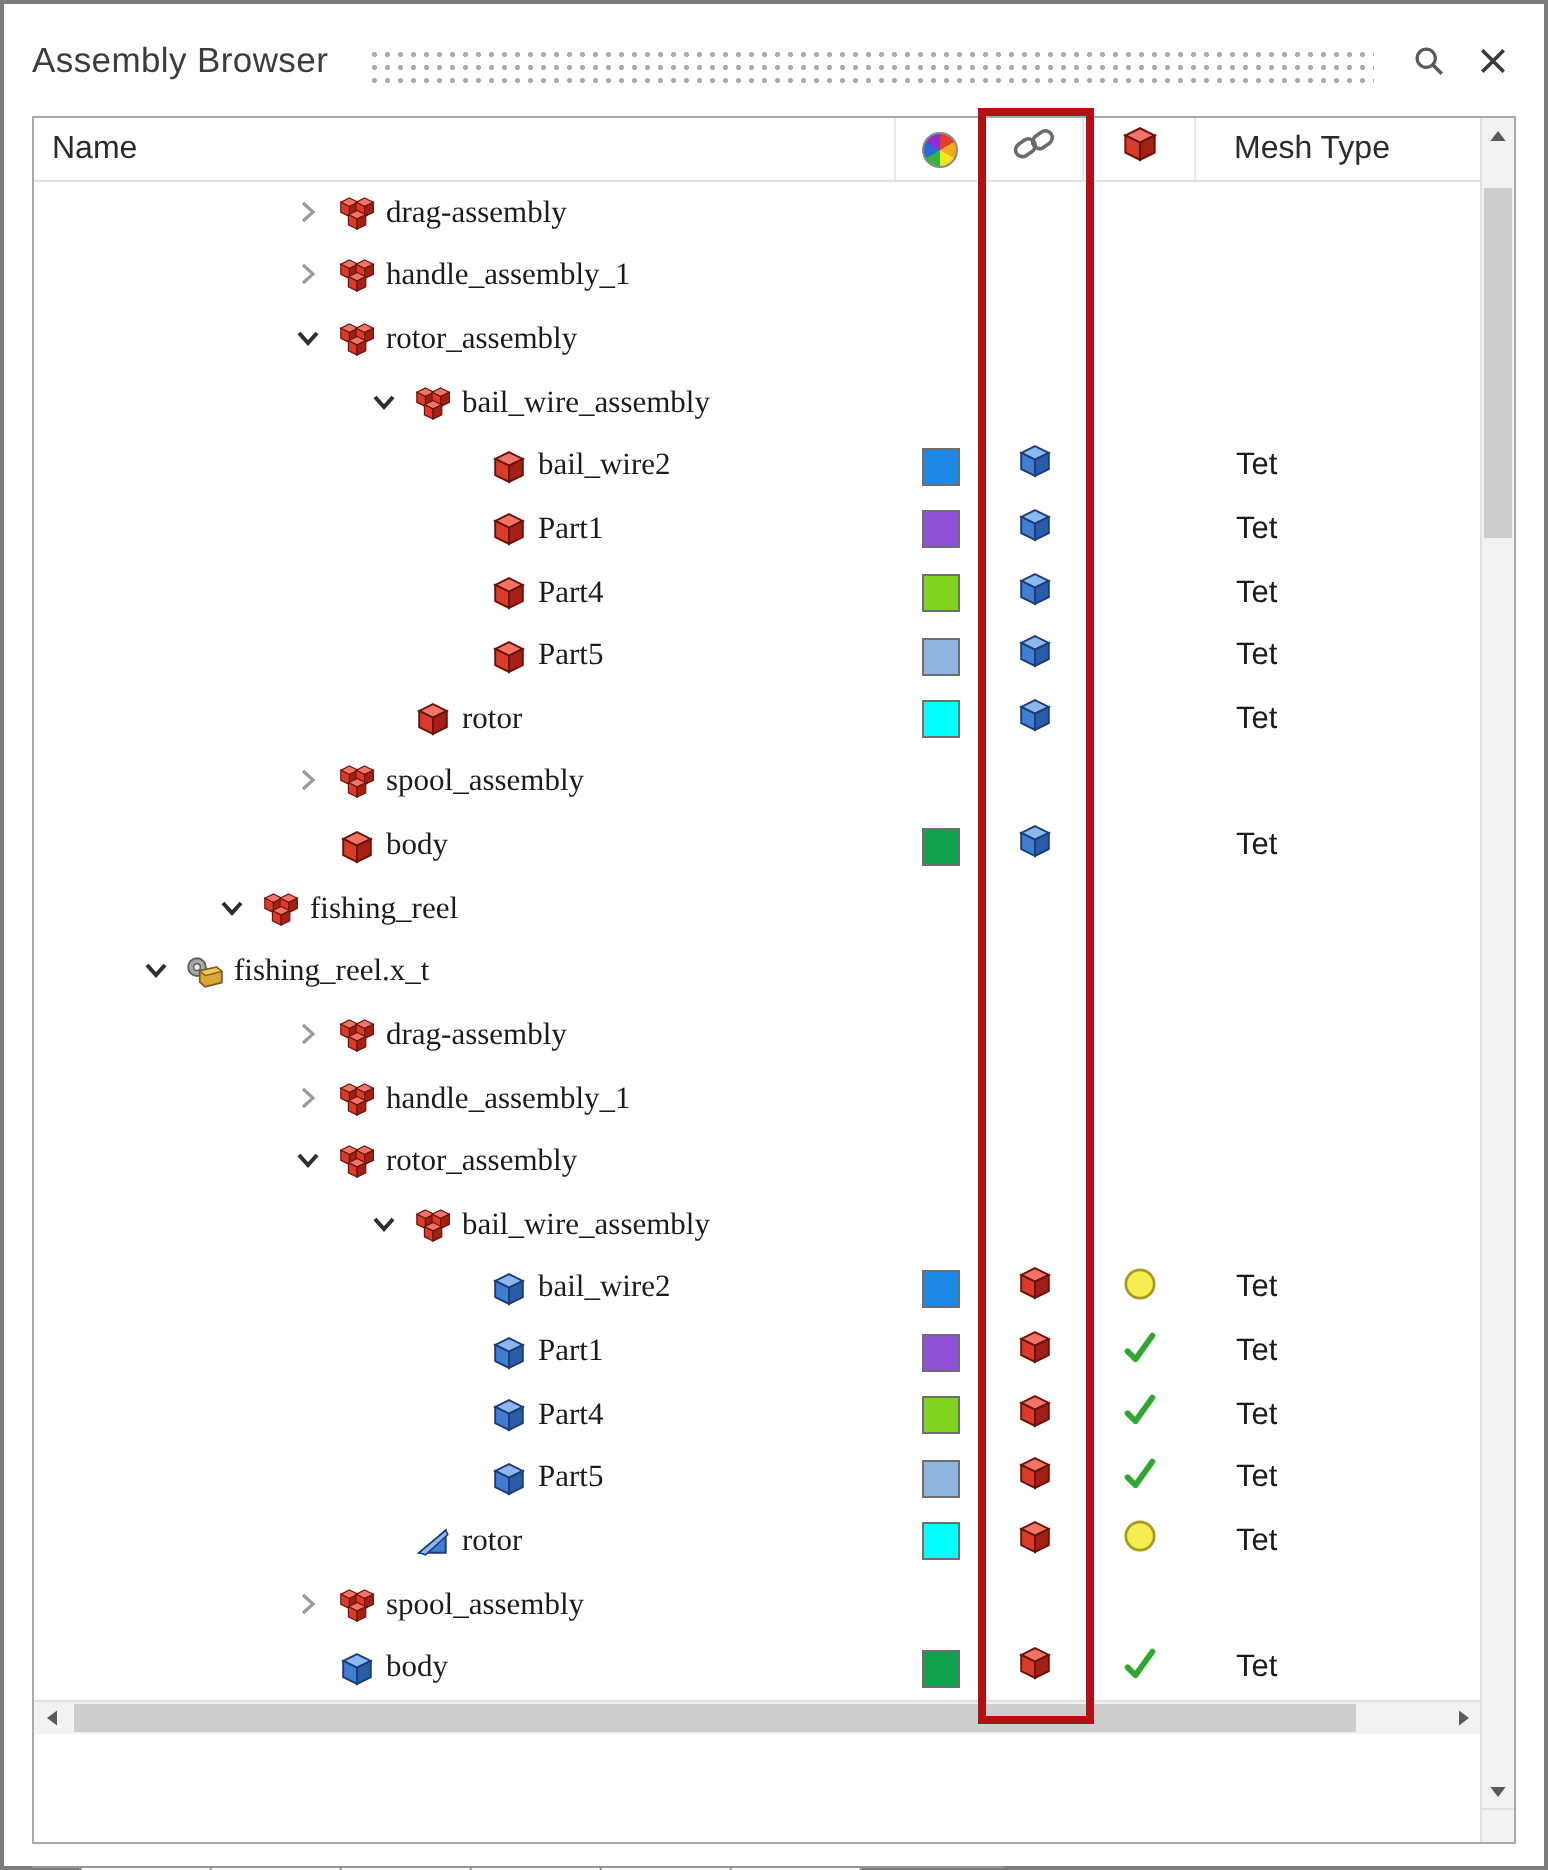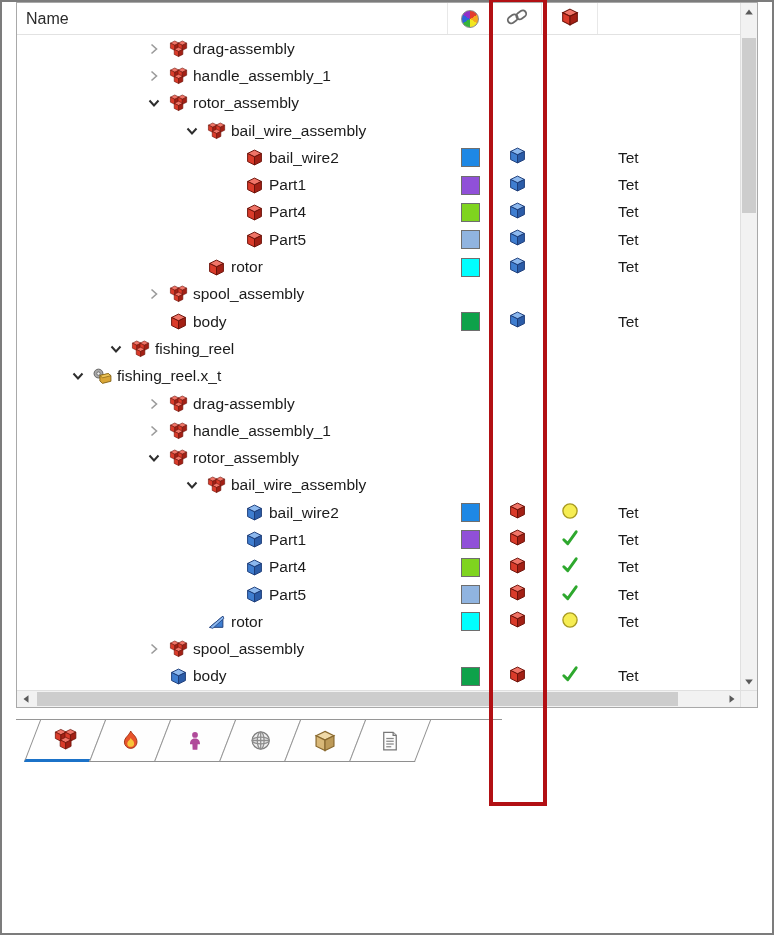--- a/index.html
+++ b/index.html
@@ -11,34 +11,34 @@
   
   .titlebar { height: 56px; flex: none; display: flex; align-items: center; padding: 0 15px 0 14px; }
   .title { font-size: 17.5px; color: #3C3C3C; white-space: nowrap; letter-spacing: .2px; }
   .grip { flex: 1; height: 19px; margin: 4px 16px 0 20px;
           background-image: radial-gradient(circle, #ACACAC 1.15px, rgba(0,0,0,0) 1.3px);
           background-size: 6.5px 6.5px; background-position: 0 1px; cursor: move; }
   .tb-icon { width: 22px; height: 22px; display: flex; align-items: center; justify-content: center; cursor: pointer; }
   .tb-close { margin-left: 10px; }
 
   
-  .panel { position: relative; margin: 0 14px; height: 706px; border: 1px solid #A9A9A9; background: #FFF; display: flex; flex: none; }
+  .panel { position: relative; margin: 0 14px; height: 864px; border: 1px solid #A9A9A9; background: #FFF; display: flex; flex: none; }
   .content { width: 723px; flex: none; display: flex; flex-direction: column; }
 
   .header { height: 32px; flex: none; display: flex; align-items: stretch; border-bottom: 1px solid #E2E2E2; background: #FFF; }
   .hcell { display: flex; align-items: center; border-right: 1px solid #E8E8E8; }
   .h-name   { width: 431px; padding-left: 9px; font-size: 16px; color: #2B2B2B; }
   .h-swatch { width: 44px;  justify-content: center; }
   .h-link   { width: 50px;  justify-content: center; }
   .h-status { width: 56px;  justify-content: center; }
   .h-mesh   { width: 142px; padding-left: 19px; font-size: 16px; color: #2B2B2B; border-right: none; }
 
   .rows { height: 759px; display: flex; flex-direction: column; overflow: hidden; }
   .trow { flex: 1; display: flex; align-items: center; font-size: 15.5px; color: #1B1B1B; }
-  .c-name { width: 431px; flex: none; display: flex; align-items: center; white-space: nowrap; overflow: hidden; }
+  .c-name { width: 431px; flex: none; display: flex; white-space: nowrap; overflow: hidden; font-family: Liberation Serif, serif; }
   .expander { width: 25px; height: 100%; flex: none; display: flex; align-items: center; justify-content: center; }
   .ticon { width: 24px; flex: none; display: flex; align-items: center; justify-content: center; margin-right: 3px; }
   .c-swatch { width: 44px; flex: none; display: flex; justify-content: center; }
   .c-link   { width: 50px; flex: none; display: flex; justify-content: center; }
   .c-status { width: 56px; flex: none; display: flex; justify-content: center; }
   .c-mesh   { width: 142px; flex: none; padding-left: 20px; }
   .swatch { width: 19px; height: 19px; border: 1px solid #6E6E6E; display: inline-block; }
   .wheel { display: inline-block; width: 18px; height: 18px; border-radius: 50%; border: 1px solid #8A8A8A;
            background: conic-gradient(#E33B2E 0 60deg, #F5A91F 60deg 120deg, #F2E71F 120deg 180deg,
                                       #35B43A 180deg 240deg, #2D66D9 240deg 300deg, #9130C9 300deg 360deg); }
@@ -65,20 +65,35 @@
          transform: skewX(-21deg); display: flex; align-items: center; justify-content: center;
          margin-right: -1px; cursor: pointer; }
   .tab.active { border-bottom: 3px solid var(--accent, #1B72C8); }
   .tab > span { transform: skewX(21deg); display: flex; align-items: center; justify-content: center; }
 </style>
 </head>
 <body>
 
 <div class="window">
 
+  <div class="titlebar">
+    <span class="title">Assembly Browser</span>
+    <div class="grip"></div>
+    <span class="tb-icon">
+        <svg width="17" height="17" viewBox="0 0 16 16">
+          <circle cx="6.7" cy="6.7" r="4.3" fill="none" stroke="#5A5A5A" stroke-width="1.5"></circle>
+          <line x1="10" y1="10" x2="14" y2="14" stroke="#5A5A5A" stroke-width="1.7"></line>
+        </svg>
+      </span>
+    <span class="tb-icon tb-close">
+        <svg width="15" height="15" viewBox="0 0 14 14">
+          <path d="M2 2 L12 12 M12 2 L2 12" stroke="#3A3A3A" stroke-width="1.7"></path>
+        </svg>
+      </span>
+  </div>
 
   <div class="panel">
     <div class="content">
 
       <div class="header">
         <div class="hcell h-name">
           <span>Name</span>
         </div>
         <div class="hcell h-swatch">
           <span class="wheel"></span>
@@ -90,20 +105,23 @@
                   <rect x="10" y="3.5" width="10.5" height="6.8" rx="3.4" transform="rotate(-35 15.2 6.9)"></rect>
                 </g>
               </svg></span>
         </div>
         <div class="hcell h-status">
           <span><svg width="18" height="18" viewBox="0 0 16 16">
                 <polygon points="8,1 14.5,4.2 8,7.4 1.5,4.2" fill="#F07568" stroke="#6B1208" stroke-width="0.9"></polygon>
                 <polygon points="1.5,4.2 8,7.4 8,15 1.5,11.8" fill="#DA3B2A" stroke="#6B1208" stroke-width="0.9"></polygon>
                 <polygon points="8,7.4 14.5,4.2 14.5,11.8 8,15" fill="#A32015" stroke="#6B1208" stroke-width="0.9"></polygon>
               </svg></span>
+        </div>
+        <div class="hcell h-mesh">
+          <span>Mesh Type</span>
         </div>
       </div>
 
       <div class="rows">
           <div class="trow">
             <div class="c-name" style="padding-left: 124px;">
               <span class="expander">
                 <svg width="16" height="16" viewBox="0 0 16 16">
                   <path d="M5.5 3.5 L10.5 8 L5.5 12.5" fill="none" stroke="#9B9B9B" stroke-width="1.6"></path>
                 </svg>

